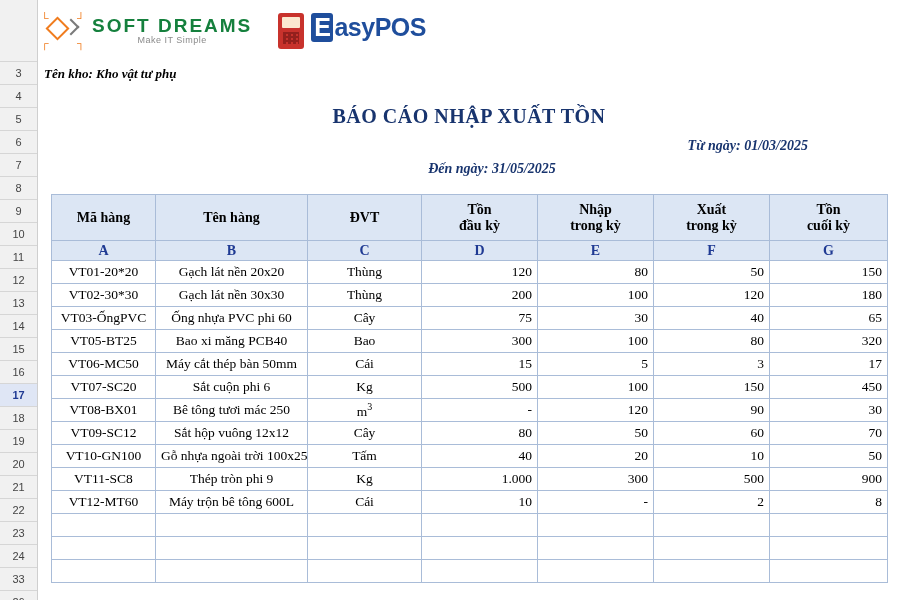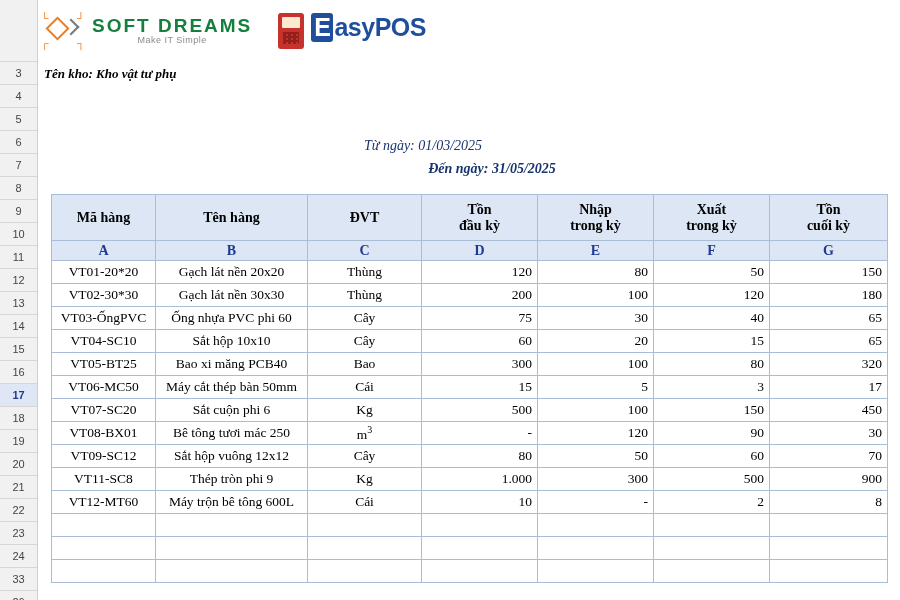--- a/index.html
+++ b/index.html
@@ -183,23 +183,23 @@
     text-align: center;
     font-size: 20px;
     font-weight: bold;
     color: #18346e;
     letter-spacing: .5px;
   }
   .title-sub1 {
     position: absolute;
     left: 0; top: 138px;
     width: 770px;
-    text-align: center;
+    text-align: right;
     font-size: 14px;
-    font-weight: normal;
+    font-weight: bold;
     font-style: italic;
     color: #18346e;
   }
   .title-sub2 {
     position: absolute;
     left: 0; top: 161px;
     width: 862px;
     text-align: center;
     font-size: 14px;
     font-weight: bold;
@@ -312,20 +312,21 @@
         <div class="pos-device">
           <div class="screen"></div>
           <div class="keys"></div>
         </div>
         <div class="pos-text"><span class="e">E</span><span>asyPOS</span></div>
       </div>
     </div>
 
     <div class="wh-line">Tên kho: Kho vật tư phụ</div>
 
+    <div class="title-main">BÁO CÁO NHẬP XUẤT TỒN</div>
     <div class="title-sub1">Từ ngày:  01/03/2025</div>
     <div class="title-sub2">Đến ngày: 31/05/2025</div>
 
     <table class="grid">
       <colgroup>
         <col class="w-a">
           <col class="w-b">
           <col class="w-c">
           <col class="w-d">
           <col class="w-e">
@@ -392,29 +393,20 @@
           <tr>
             <td class="c">VT03-ỐngPVC</td>
             <td class="c">Ống nhựa PVC phi 60</td>
             <td class="c">Cây</td>
             <td class="r">75</td>
             <td class="r">30</td>
             <td class="r">40</td>
             <td class="r">65</td>
           </tr>
           <tr>
-            <td class="c">VT04-SC10</td>
-            <td class="c">Sắt hộp 10x10</td>
-            <td class="c">Cây</td>
-            <td class="r">60</td>
-            <td class="r">20</td>
-            <td class="r">15</td>
-            <td class="r">65</td>
-          </tr>
-          <tr>
             <td class="c">VT05-BT25</td>
             <td class="c">Bao xi măng PCB40</td>
             <td class="c">Bao</td>
             <td class="r">300</td>
             <td class="r">100</td>
             <td class="r">80</td>
             <td class="r">320</td>
           </tr>
           <tr>
             <td class="c">VT06-MC50</td>
@@ -446,20 +438,29 @@
           <tr>
             <td class="c">VT09-SC12</td>
             <td class="c">Sắt hộp vuông 12x12</td>
             <td class="c">Cây</td>
             <td class="r">80</td>
             <td class="r">50</td>
             <td class="r">60</td>
             <td class="r">70</td>
           </tr>
           <tr>
+            <td class="c">VT10-GN100</td>
+            <td class="c">Gỗ nhựa ngoài trời 100x25</td>
+            <td class="c">Tấm</td>
+            <td class="r">40</td>
+            <td class="r">20</td>
+            <td class="r">10</td>
+            <td class="r">50</td>
+          </tr>
+          <tr>
             <td class="c">VT11-SC8</td>
             <td class="c">Thép tròn phi 9</td>
             <td class="c">Kg</td>
             <td class="r">1.000</td>
             <td class="r">300</td>
             <td class="r">500</td>
             <td class="r">900</td>
           </tr>
           <tr>
             <td class="c">VT12-MT60</td>

